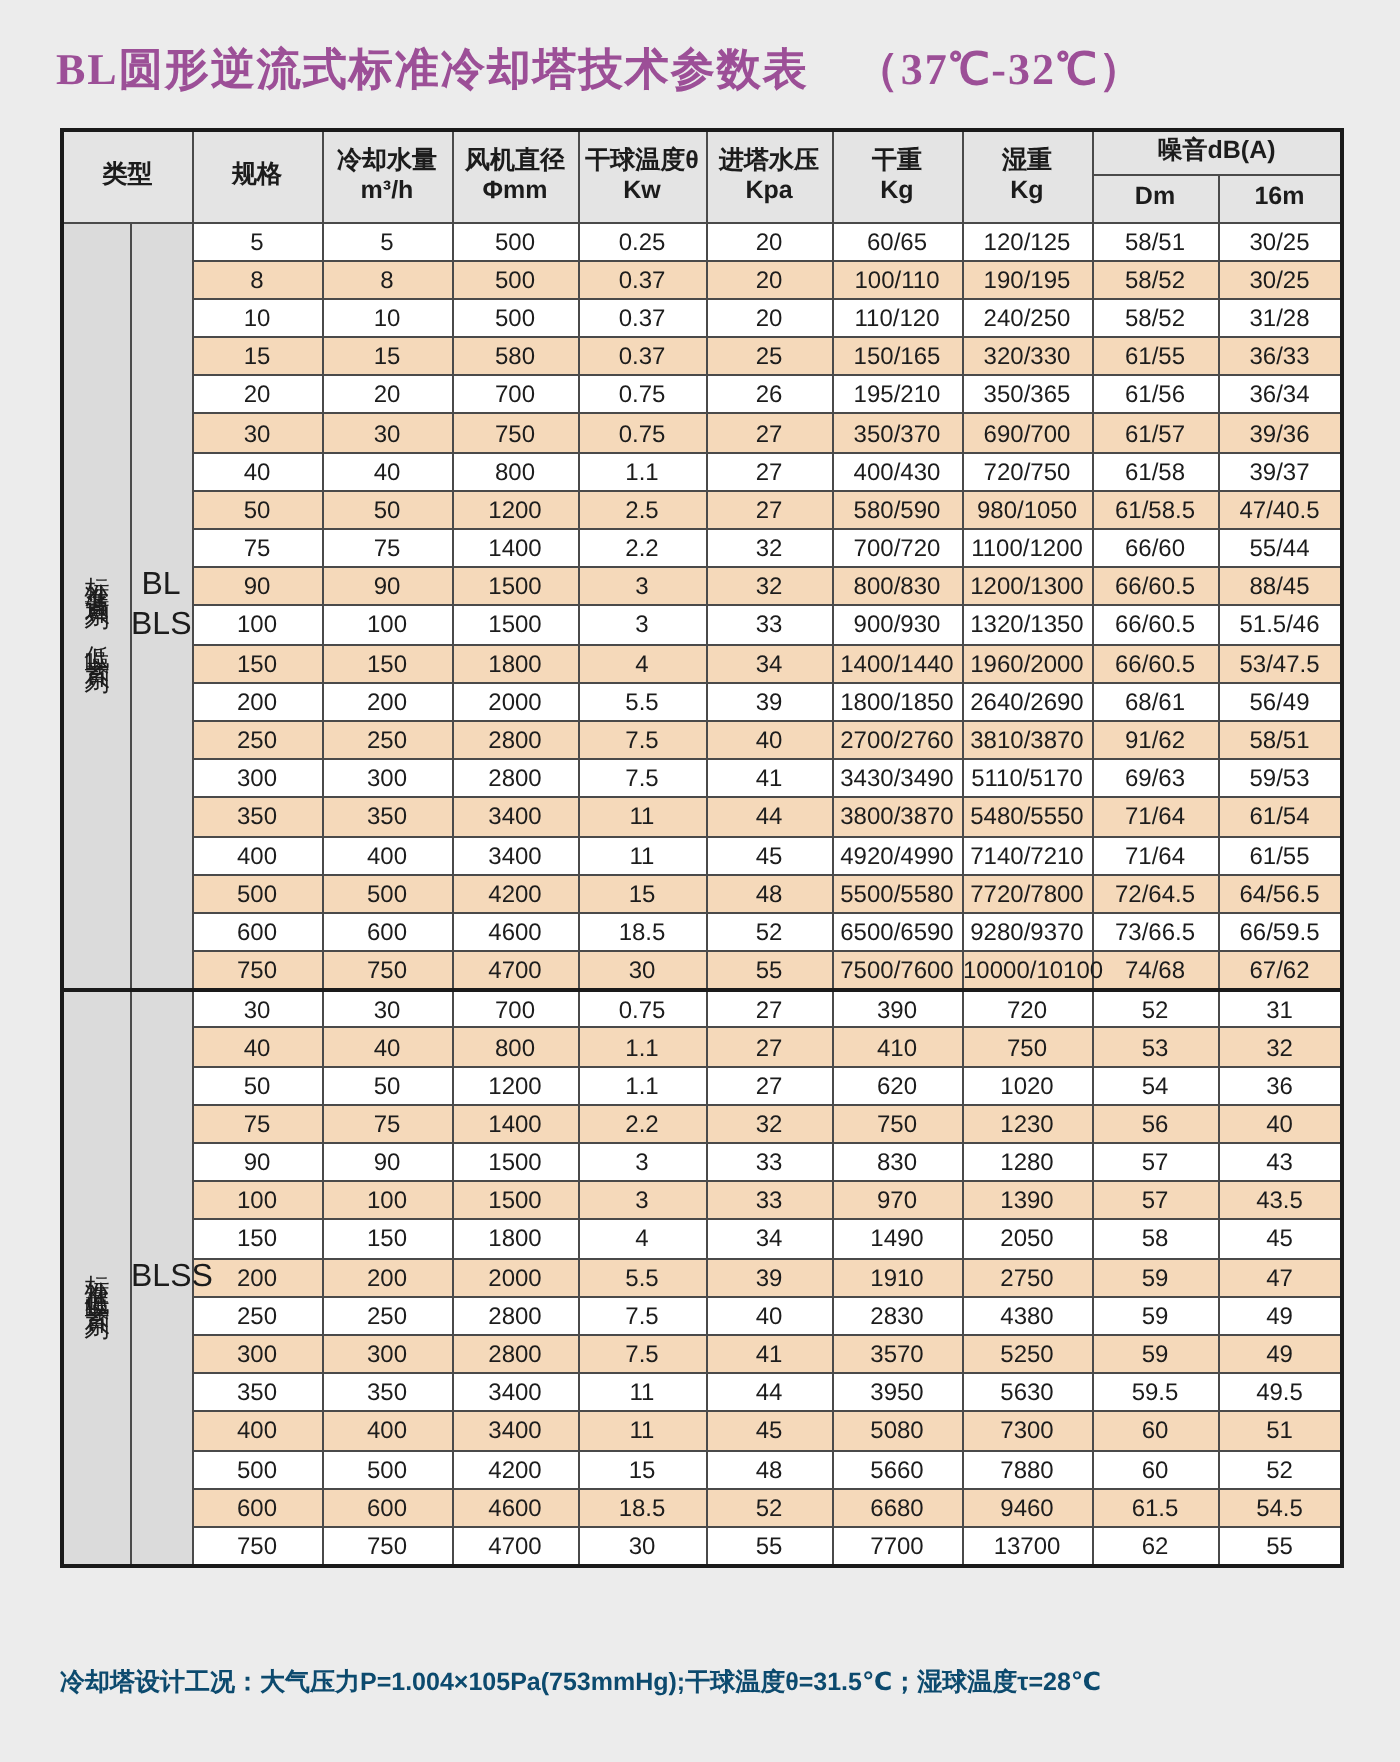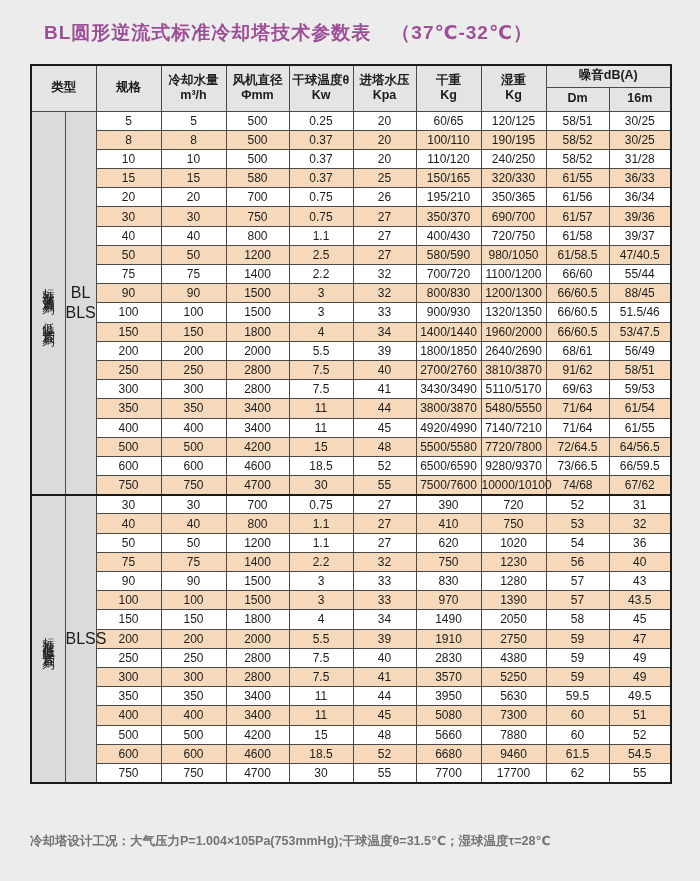--- a/index.html
+++ b/index.html
@@ -13,25 +13,26 @@
   }
   *{margin:0;padding:0;box-sizing:border-box;}
   html,body{width:700px;height:881px;}
   body{
     background:var(--page-bg);
     font-family:"Liberation Sans","DejaVu Sans",sans-serif;
     position:relative;
     overflow:hidden;
   }
   .page-title{
-    position:absolute;left:44px;top:20px;
-    font-size:19px;font-weight:bold;
+    position:absolute;left:28px;top:20px;
+    font-size:22px;font-weight:bold;
     color:var(--title-color);
     letter-spacing:1px;
     white-space:nowrap;
+    font-family:Liberation Serif, serif;
   }
   table.spec{
     position:absolute;left:30px;top:64px;
     width:640px;
     border-collapse:collapse;
     table-layout:fixed;
     background:#fff;
     border:2px solid var(--frame);
   }
   table.spec th, table.spec td{
@@ -63,21 +64,21 @@
     text-orientation:upright;
     margin:0 auto;
     font-size:12.5px;
     letter-spacing:3px;
     line-height:1;
   }
   .model-cell div{font-size:16px;line-height:1.25;}
   tbody tr.section-start td{border-top:2px solid var(--frame);}
   .footer-note{
     position:absolute;left:30px;top:833px;
-    font-size:12.5px;font-weight:bold;color:#737373;
+    font-size:12.5px;font-weight:bold;color:#0c4a6e;
     white-space:nowrap;
     text-align:center;
   }
 </style>
 </head>
 <body>
 
 <div class="page-title">BL圆形逆流式标准冷却塔技术参数表　（37℃-32℃）</div>
 
 <table class="spec">
@@ -517,20 +518,20 @@
         <td>61.5</td>
         <td>54.5</td>
       </tr>
       <tr>
         <td>750</td>
         <td>750</td>
         <td>4700</td>
         <td>30</td>
         <td>55</td>
         <td>7700</td>
-        <td>17700</td>
+        <td>13700</td>
         <td>62</td>
         <td>55</td>
       </tr>
     </tbody>
 </table>
 
 <div class="footer-note">冷却塔设计工况：大气压力P=1.004×105Pa(753mmHg);干球温度θ=31.5℃；湿球温度τ=28℃</div>
 
 </body></html>

